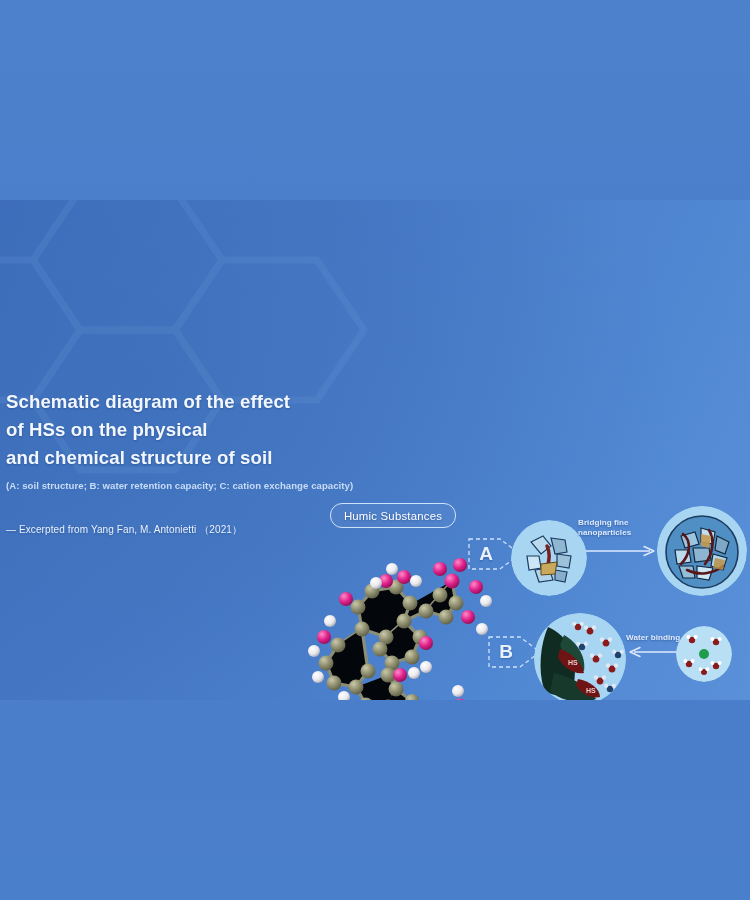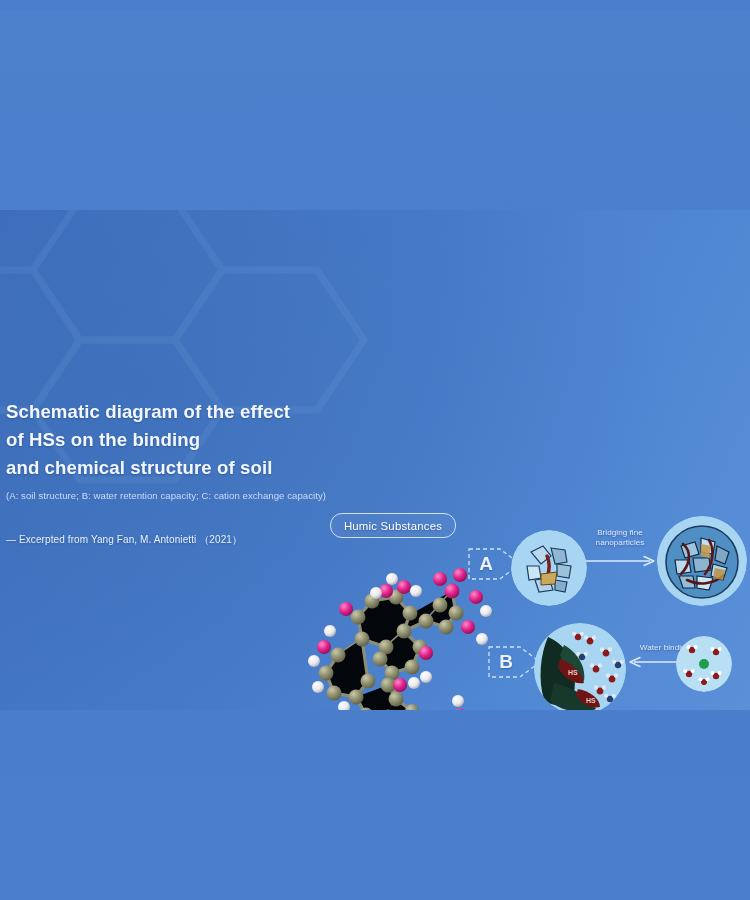--- a/index.html
+++ b/index.html
@@ -2,21 +2,21 @@
 <html><head>
 <meta charset="utf-8">
 <style>
   html,body{margin:0;padding:0;}
   body{
     width:750px;height:900px;overflow:hidden;
     background:#4a7fcc;
     font-family:"Liberation Sans", sans-serif;
     -webkit-font-smoothing:antialiased;
   }
-  #stage{position:relative;width:750px;height:856px;background:#bef264;margin-top:10px;}
+  #stage{position:relative;width:750px;height:856px;background:#bef264;}
 
   
   .surround{position:absolute;inset:0;background:linear-gradient(180deg,#4d81cc 0%,#4a7ecb 45%,#4a7ecb 78%,#4b7fcb 100%);}
 
   
   .panel{
     position:absolute;left:0;top:200px;width:750px;height:500px;
     background:
       radial-gradient(120% 140% at 18% 35%, rgba(60,108,180,.55) 0%, rgba(60,108,180,0) 60%),
       linear-gradient(115deg,#3f6fbe 0%,#4376c4 22%,#4a7ecb 48%,#5087d2 72%,#5a90d8 100%);
@@ -27,21 +27,21 @@
   .hexwm svg{display:block;}
 
   
   .textblock{position:absolute;left:6px;top:188px;width:335px;}
   .title{
     color:#f2f7ff;font-size:18.6px;line-height:28px;font-weight:700;
     letter-spacing:.1px;text-shadow:0 1px 2px rgba(20,50,100,.35);
   }
   .title .ln{display:block;white-space:nowrap;}
   .subtitle{
-    margin-top:7px;color:#c8dcf6;font-size:9.6px;line-height:13px;font-weight:400;
+    margin-top:7px;color:#c8dcf6;font-size:9.6px;line-height:13px;font-weight:700;
     letter-spacing:.05px;white-space:nowrap;
   }
   .credit{
     margin-top:31px;color:#eaf2ff;font-size:10px;font-weight:400;letter-spacing:.1px;
     white-space:nowrap;text-shadow:0 1px 2px rgba(20,50,100,.35);
   }
 
   
   .pill{
     position:absolute;left:330px;top:303px;width:124px;height:23px;
@@ -72,22 +72,22 @@
   .circ{position:absolute;border-radius:50%;overflow:hidden;}
   .circ svg{display:block;}
 
   .cA1{left:511px;top:320px;width:76px;height:76px;}
   .cA2{left:657px;top:306px;width:90px;height:90px;}
   .cB1{left:534px;top:413px;width:92px;height:92px;}
   .cB2{left:676px;top:426px;width:56px;height:56px;}
 
   
   .flab{
-    position:absolute;color:#dfeaff;font-weight:400;letter-spacing:.05px;
-    text-shadow:0 1px 2px rgba(20,50,100,.45);text-align:center;line-height:10px;
+    position:absolute;color:#dfeaff;font-weight:700;letter-spacing:.05px;
+    text-shadow:0 1px 2px rgba(20,50,100,.45);text-align:left;line-height:10px;
   }
   .lblA{left:578px;top:318px;width:84px;font-size:8.1px;}
   .lblB{left:626px;top:433px;width:78px;font-size:8.1px;}
 
   .flowarrow{position:absolute;}
   .faA{left:586px;top:345px;width:72px;height:12px;}
   .faB{left:628px;top:446px;width:50px;height:12px;}
   .flowarrow svg{display:block;}
 </style>
 </head>
@@ -105,21 +105,21 @@
           <polygon points="262,80 357,80 404,150 357,220 262,220 215,150"></polygon>
           <polygon points="120,150 215,150 262,220 215,290 120,290 73,220"></polygon>
           <polygon points="-25,80 73,80 120,150 73,220 -25,220 -72,150"></polygon>
         </g>
       </svg>
     </div>
 
     <div class="textblock">
       <div class="title">
         <span class="ln">Schematic diagram of the effect</span>
-        <span class="ln">of HSs on the binding</span>
+        <span class="ln">of HSs on the physical</span>
         <span class="ln">and chemical structure of soil</span>
       </div>
       <div class="subtitle">(A: soil structure; B: water retention capacity; C: cation exchange capacity)</div>
       <div class="credit">— Excerpted from Yang Fan, M. Antonietti （2021）</div>
     </div>
 
     <div class="pill">Humic Substances</div>
 
     <div class="molecule">
       <svg width="190" height="280" viewBox="0 0 190 280">

